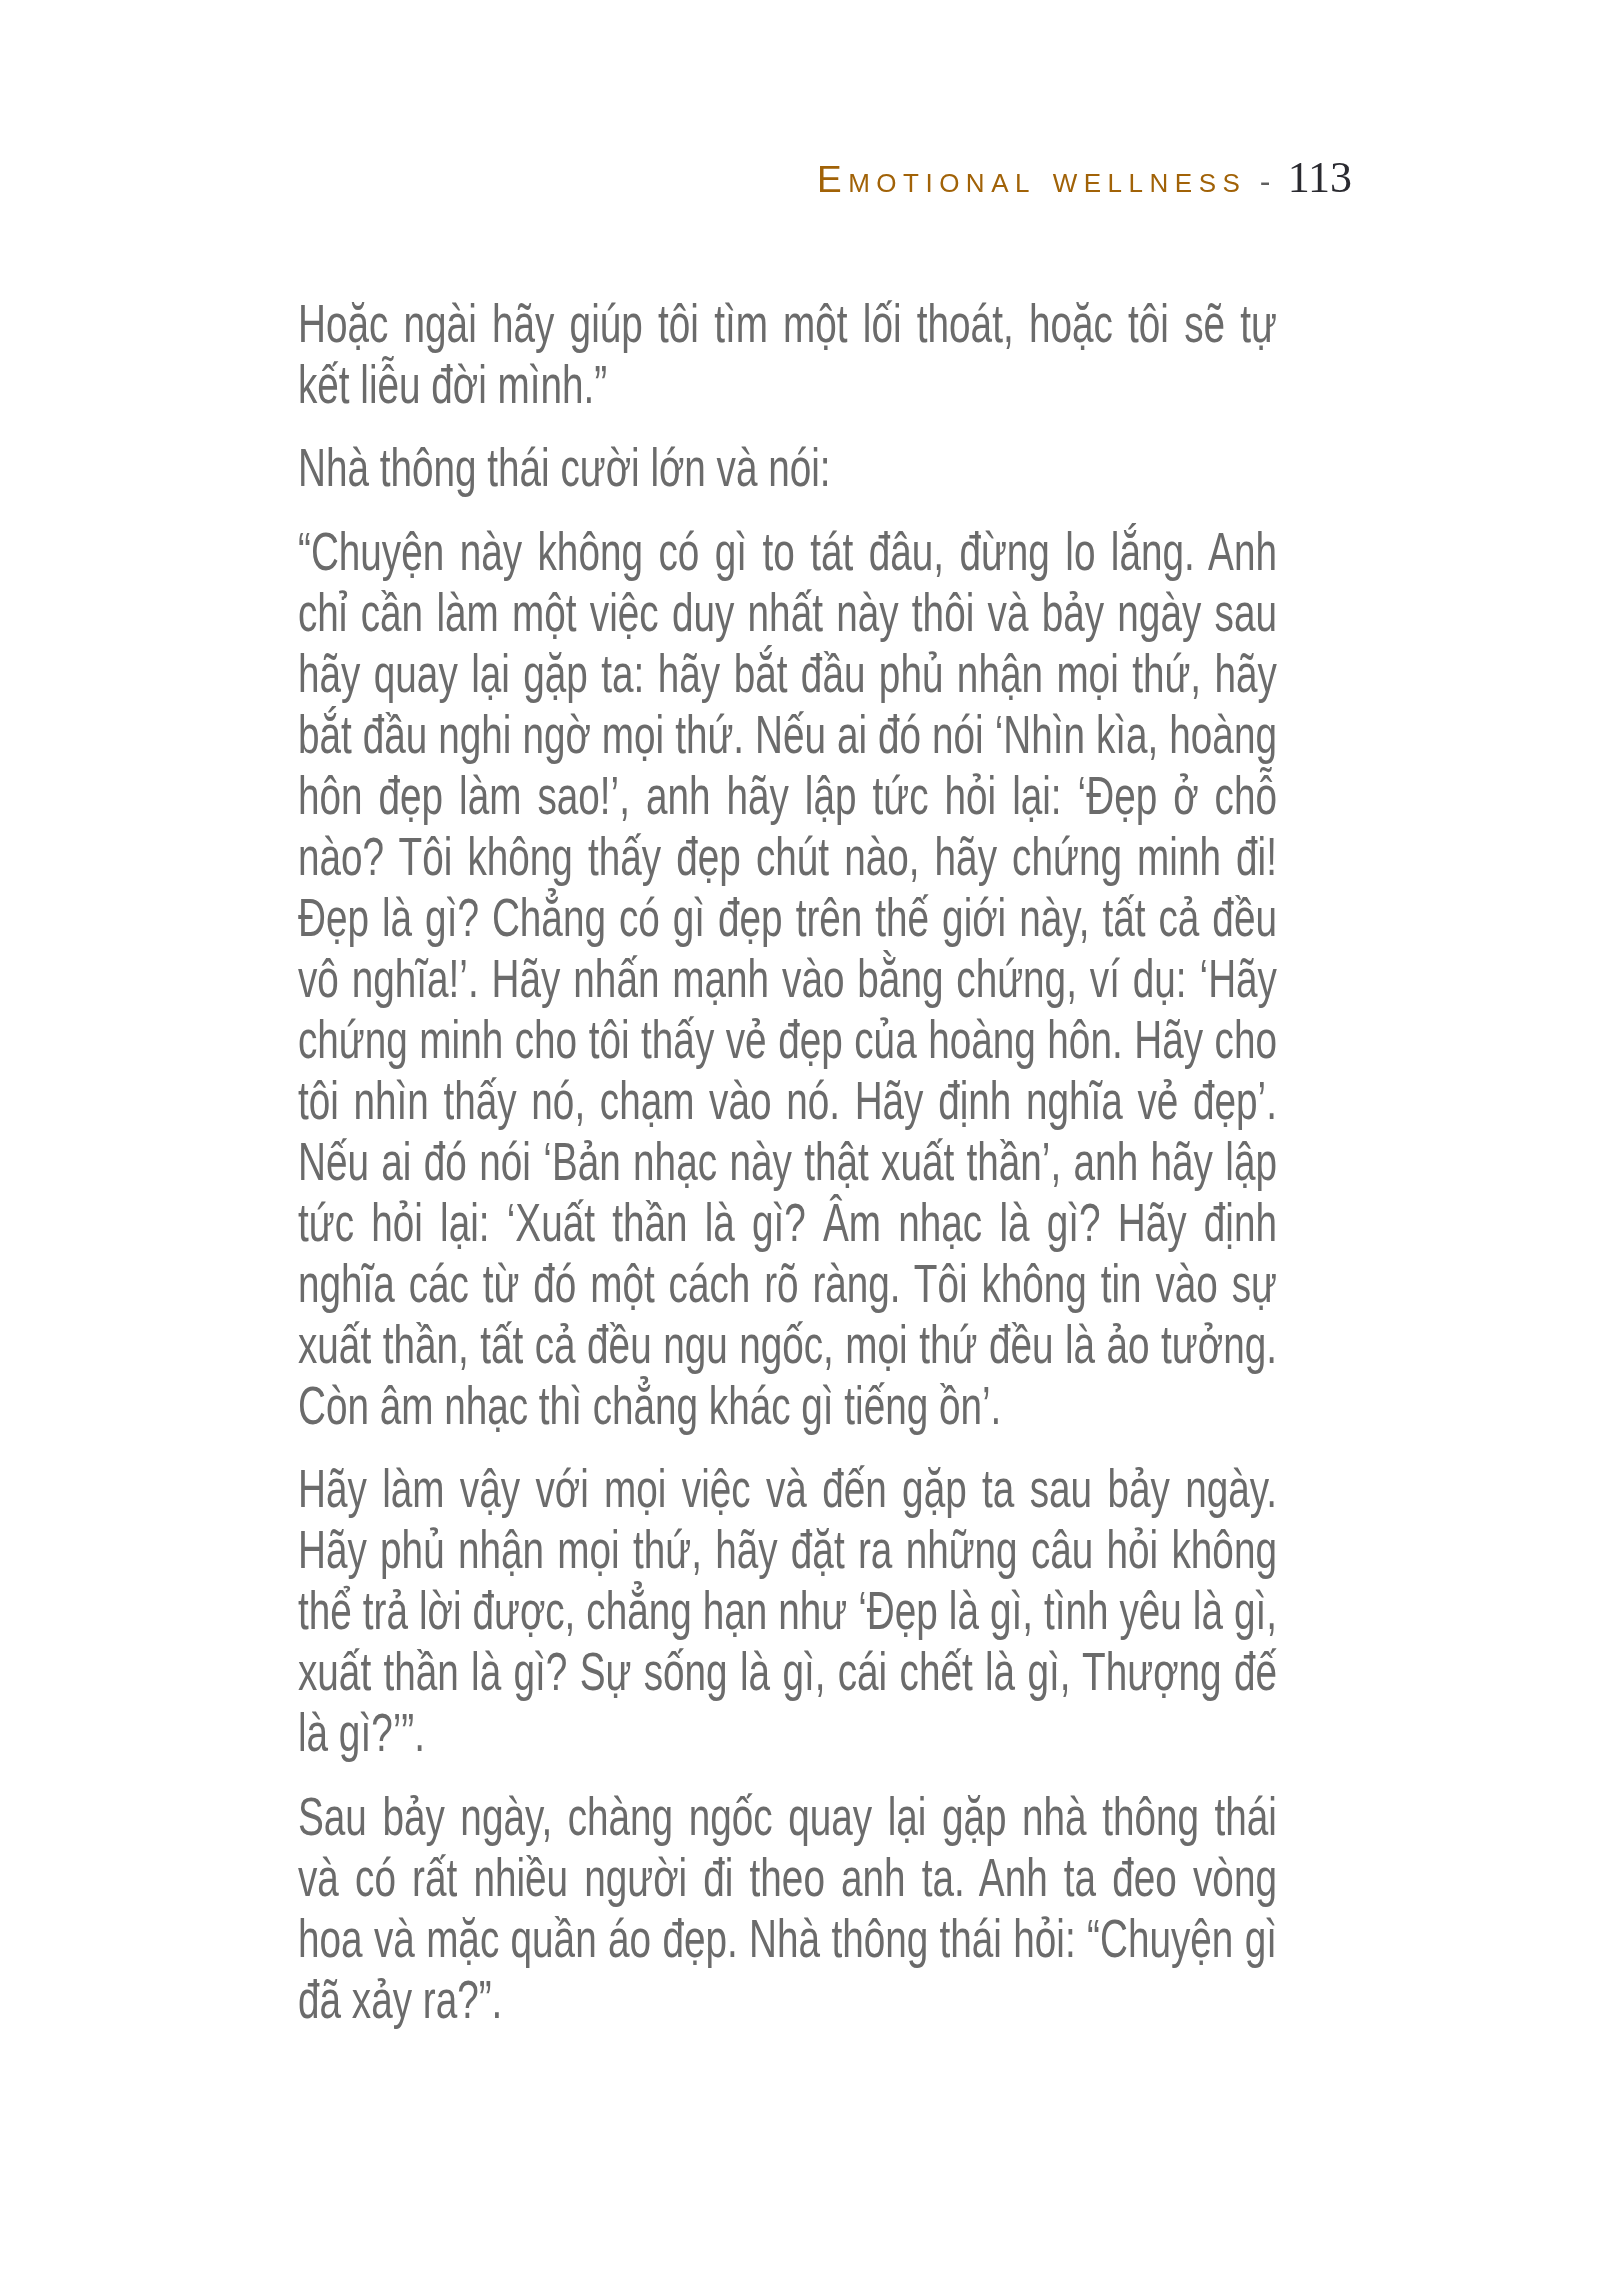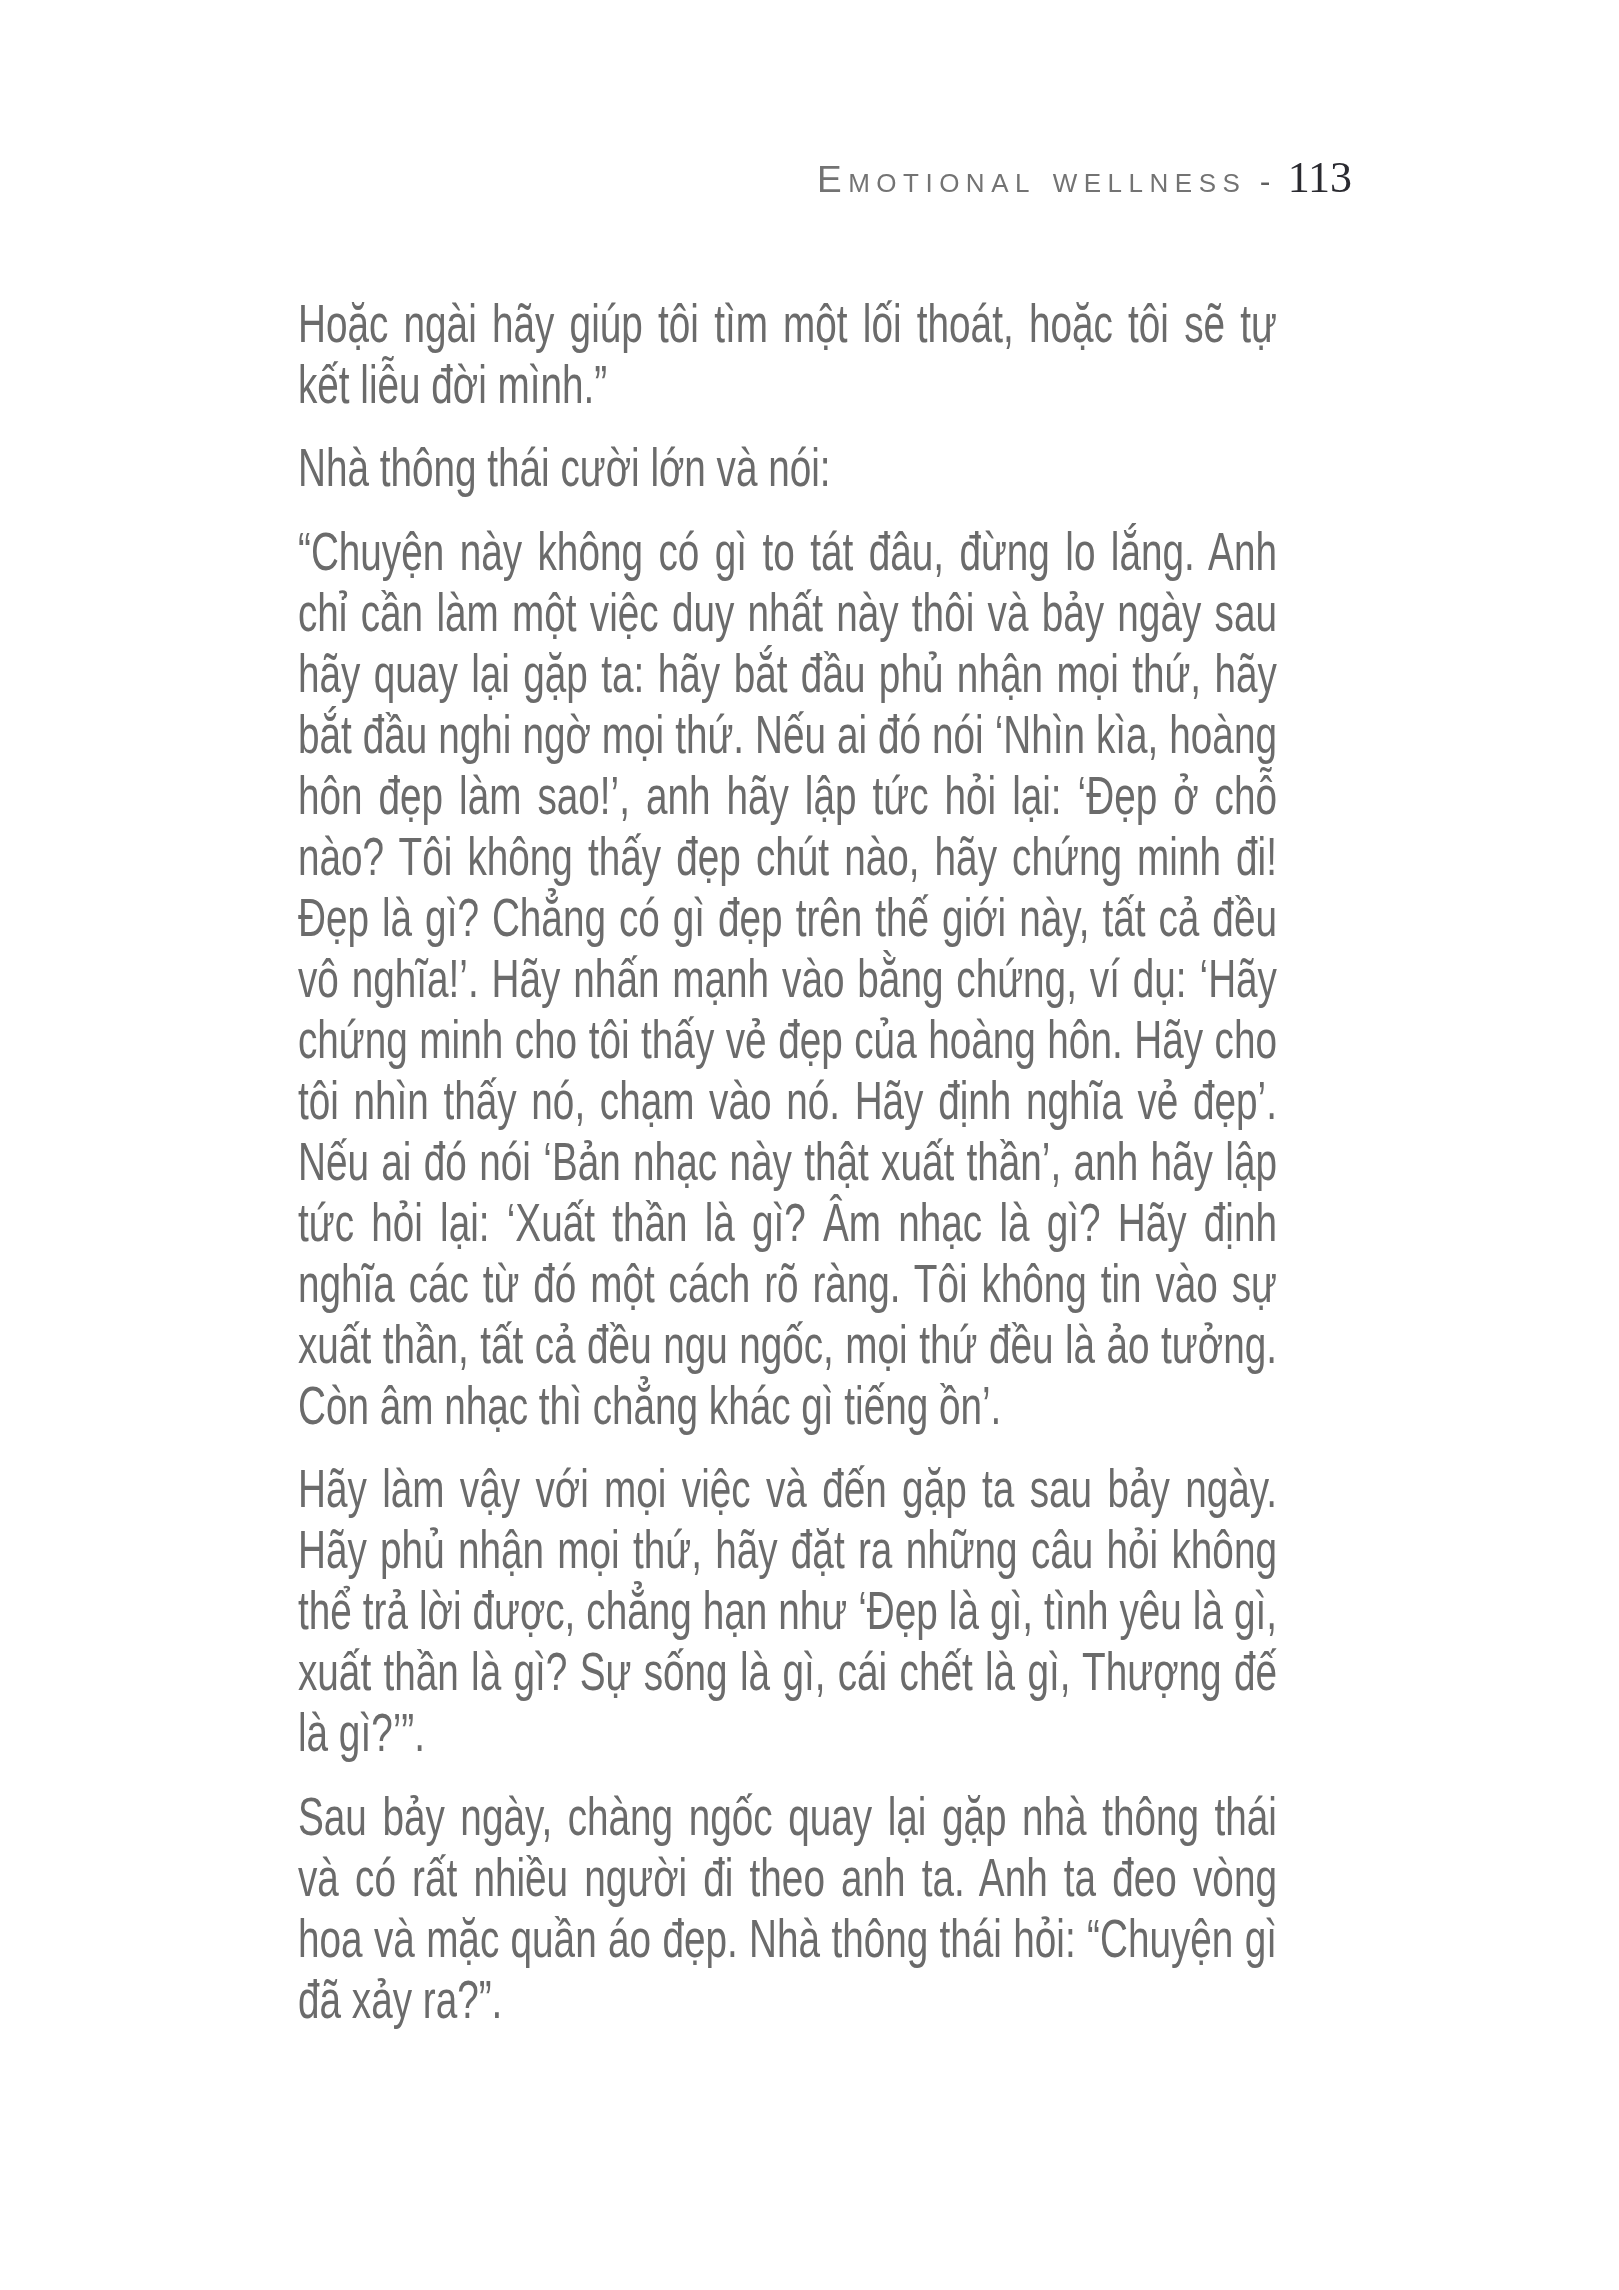--- a/index.html
+++ b/index.html
@@ -23,21 +23,21 @@
     left: 0;
     width: 1352px;
     text-align: right;
     white-space: nowrap;
   }
   .running-title {
     font-family: "Liberation Sans", sans-serif;
     font-variant: small-caps;
     font-size: 37px;
     letter-spacing: 6.5px;
-    color: #737373;
+    color: #a16207;
   }
   .header-sep {
     font-size: 32px;
     color: #5f5f5f;
     margin: 0 13px 0 9.3px;
   }
   .page-number {
     font-family: "Liberation Serif", serif;
     font-size: 44px;
     color: #2a2a30;

